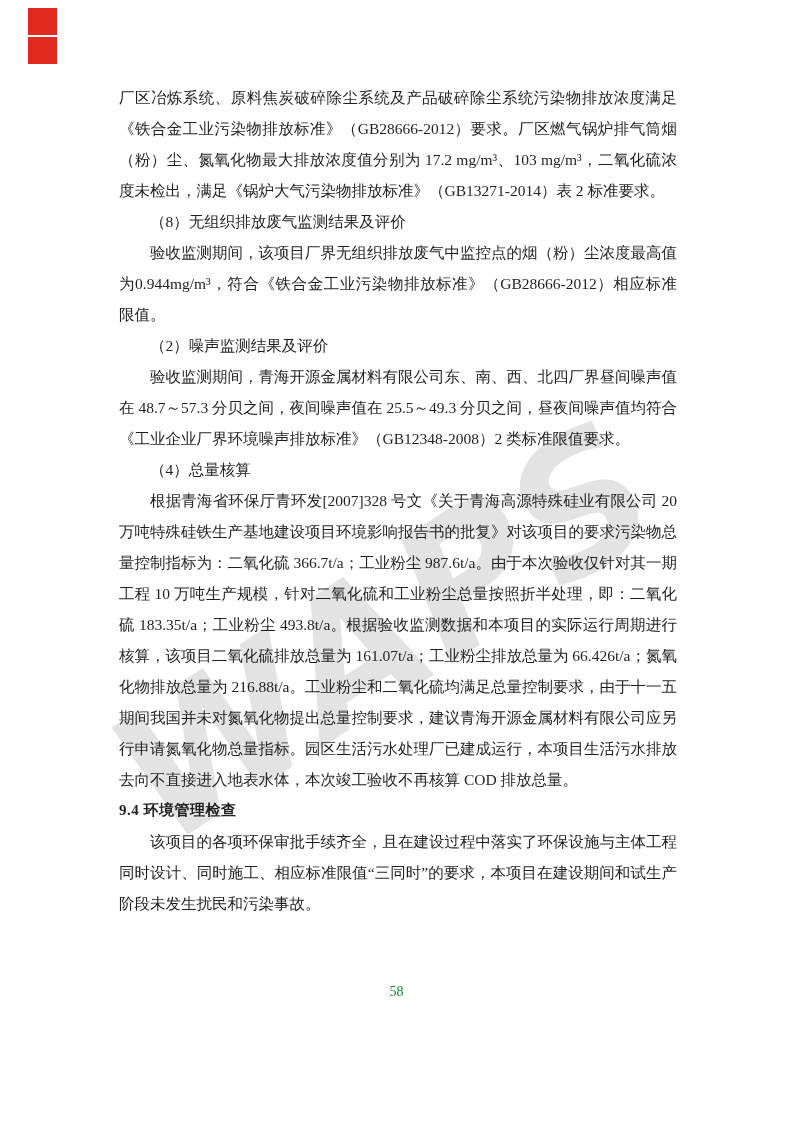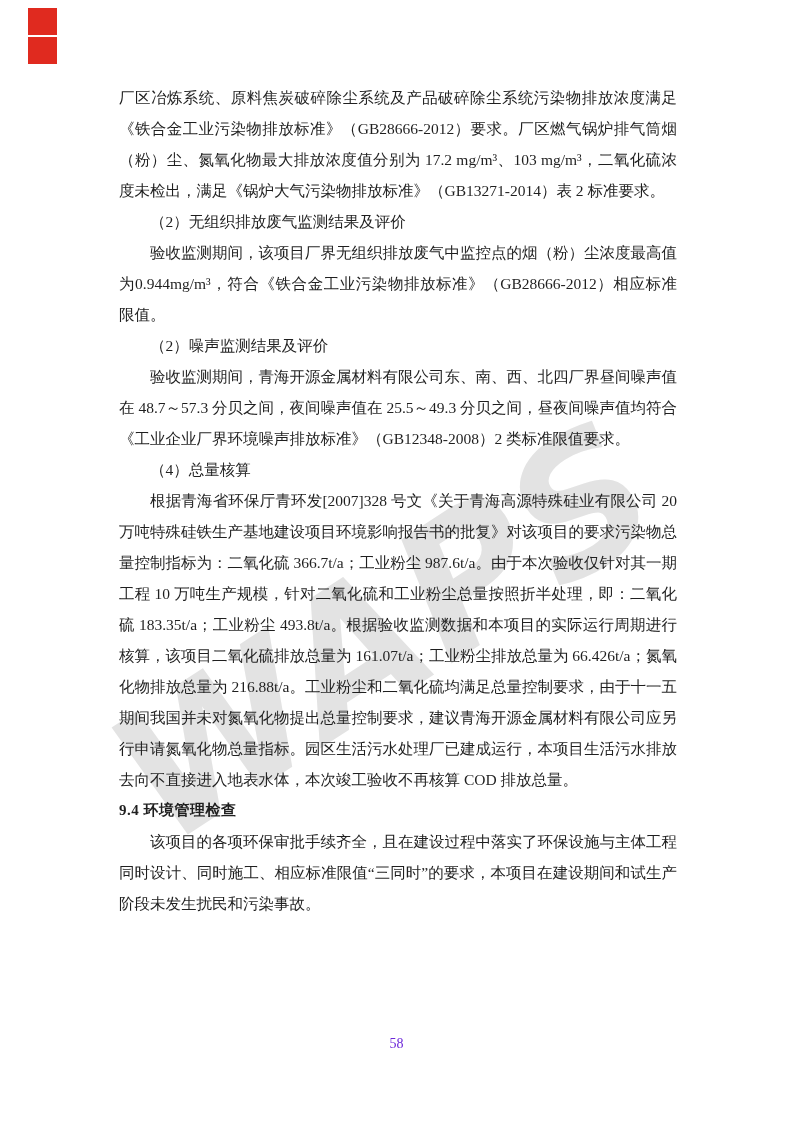--- a/index.html
+++ b/index.html
@@ -63,41 +63,41 @@
   .heading {
     font-family: Liberation Serif, serif;
     font-weight: bold;
     font-size: 15px;
     letter-spacing: 0.5px;
   }
 
   .footer {
     position: absolute;
     left: 0;
-    top: 1036px;
+    top: 984px;
     width: 100%;
     text-align: center;
     z-index: 1;
     font-size: 14px;
-    color: #6d28d9;
+    color: #15803d;
   }
 </style>
 </head>
 <body>
 
 <div class="page">
 
   <div class="stamp one"></div>
   <div class="stamp two"></div>
 
   <div class="watermark">WAPS</div>
 
   <div class="content">
     <p>厂区冶炼系统、原料焦炭破碎除尘系统及产品破碎除尘系统污染物排放浓度满足《铁合金工业污染物排放标准》（GB28666-2012）要求。厂区燃气锅炉排气筒烟（粉）尘、氮氧化物最大排放浓度值分别为 17.2 mg/m³、103 mg/m³，二氧化硫浓度未检出，满足《锅炉大气污染物排放标准》（GB13271-2014）表 2 标准要求。</p>
-    <p class="indent">（2）无组织排放废气监测结果及评价</p>
+    <p class="indent">（8）无组织排放废气监测结果及评价</p>
     <p class="indent">验收监测期间，该项目厂界无组织排放废气中监控点的烟（粉）尘浓度最高值为0.944mg/m³，符合《铁合金工业污染物排放标准》（GB28666-2012）相应标准限值。</p>
     <p class="indent">（2）噪声监测结果及评价</p>
     <p class="indent">验收监测期间，青海开源金属材料有限公司东、南、西、北四厂界昼间噪声值在 48.7～57.3 分贝之间，夜间噪声值在 25.5～49.3 分贝之间，昼夜间噪声值均符合《工业企业厂界环境噪声排放标准》（GB12348-2008）2 类标准限值要求。</p>
     <p class="indent">（4）总量核算</p>
     <p class="indent">根据青海省环保厅青环发[2007]328 号文《关于青海高源特殊硅业有限公司 20 万吨特殊硅铁生产基地建设项目环境影响报告书的批复》对该项目的要求污染物总量控制指标为：二氧化硫 366.7t/a；工业粉尘 987.6t/a。由于本次验收仅针对其一期工程 10 万吨生产规模，针对二氧化硫和工业粉尘总量按照折半处理，即：二氧化硫 183.35t/a；工业粉尘 493.8t/a。根据验收监测数据和本项目的实际运行周期进行核算，该项目二氧化硫排放总量为 161.07t/a；工业粉尘排放总量为 66.426t/a；氮氧化物排放总量为 216.88t/a。工业粉尘和二氧化硫均满足总量控制要求，由于十一五期间我国并未对氮氧化物提出总量控制要求，建议青海开源金属材料有限公司应另行申请氮氧化物总量指标。园区生活污水处理厂已建成运行，本项目生活污水排放去向不直接进入地表水体，本次竣工验收不再核算 COD 排放总量。</p>
     <p class="heading">9.4 环境管理检查</p>
     <p class="indent">该项目的各项环保审批手续齐全，且在建设过程中落实了环保设施与主体工程同时设计、同时施工、相应标准限值“三同时”的要求，本项目在建设期间和试生产阶段未发生扰民和污染事故。</p>
   </div>
 
   <div class="footer">58</div>

